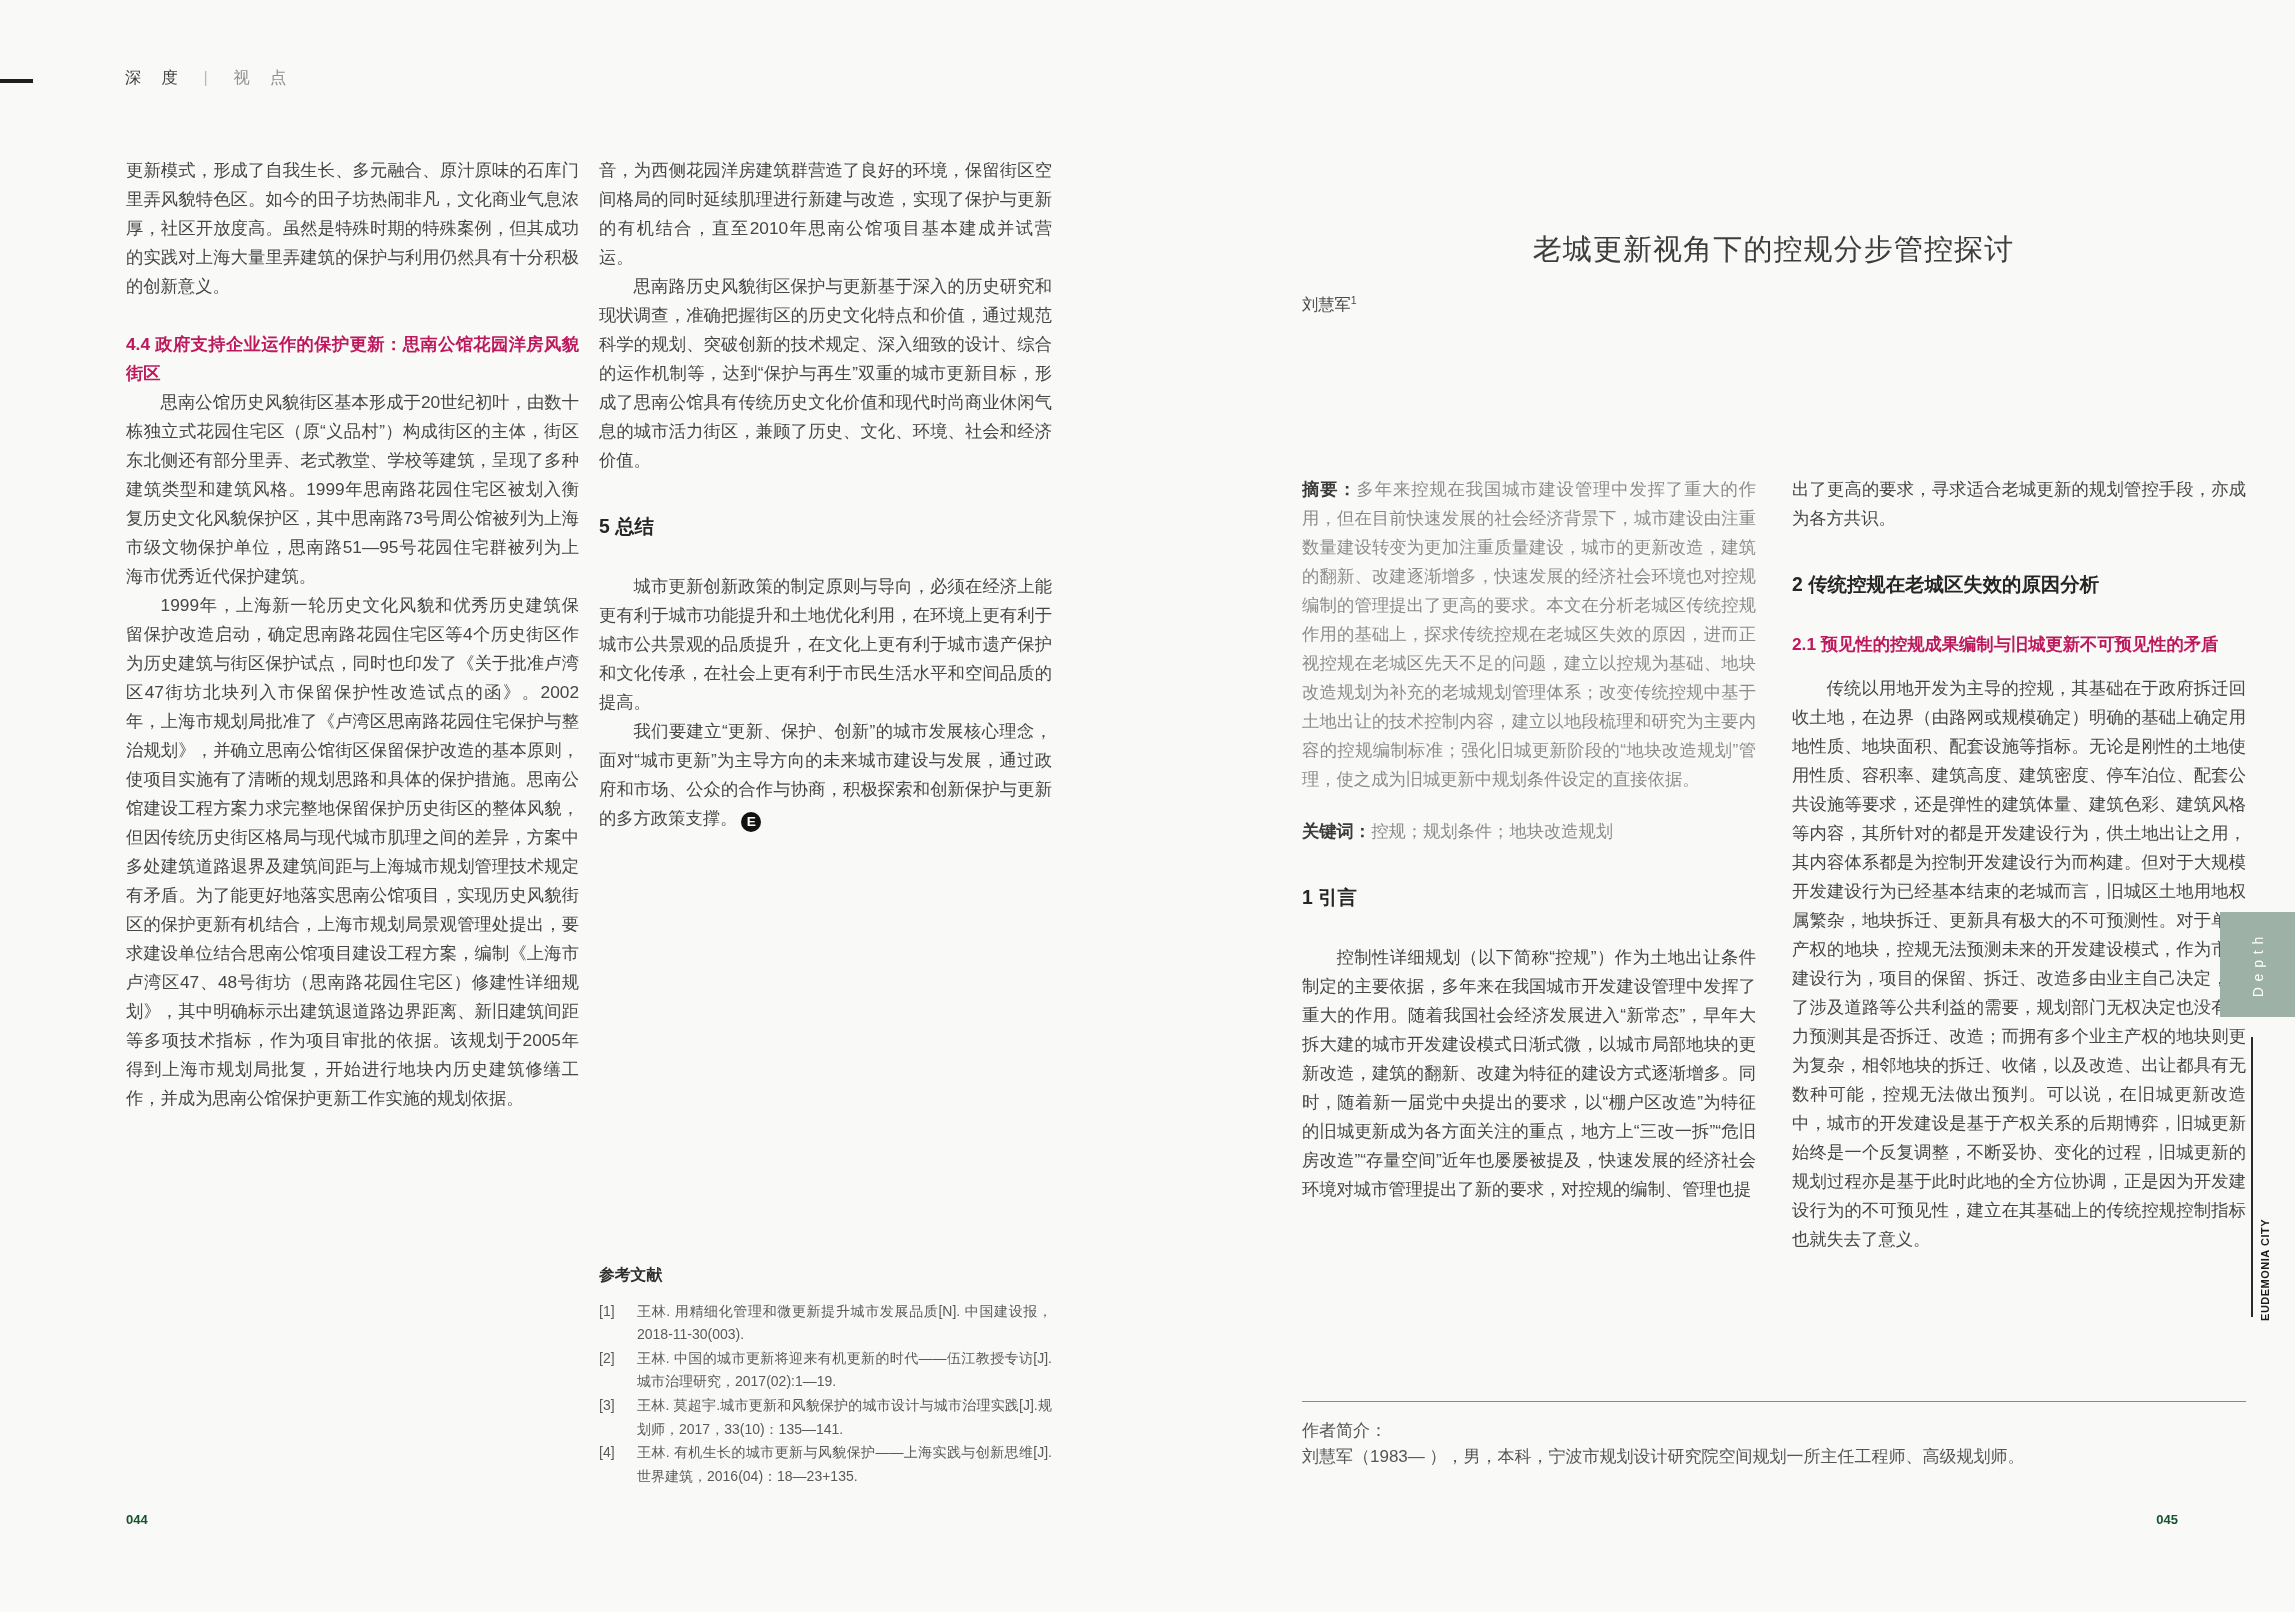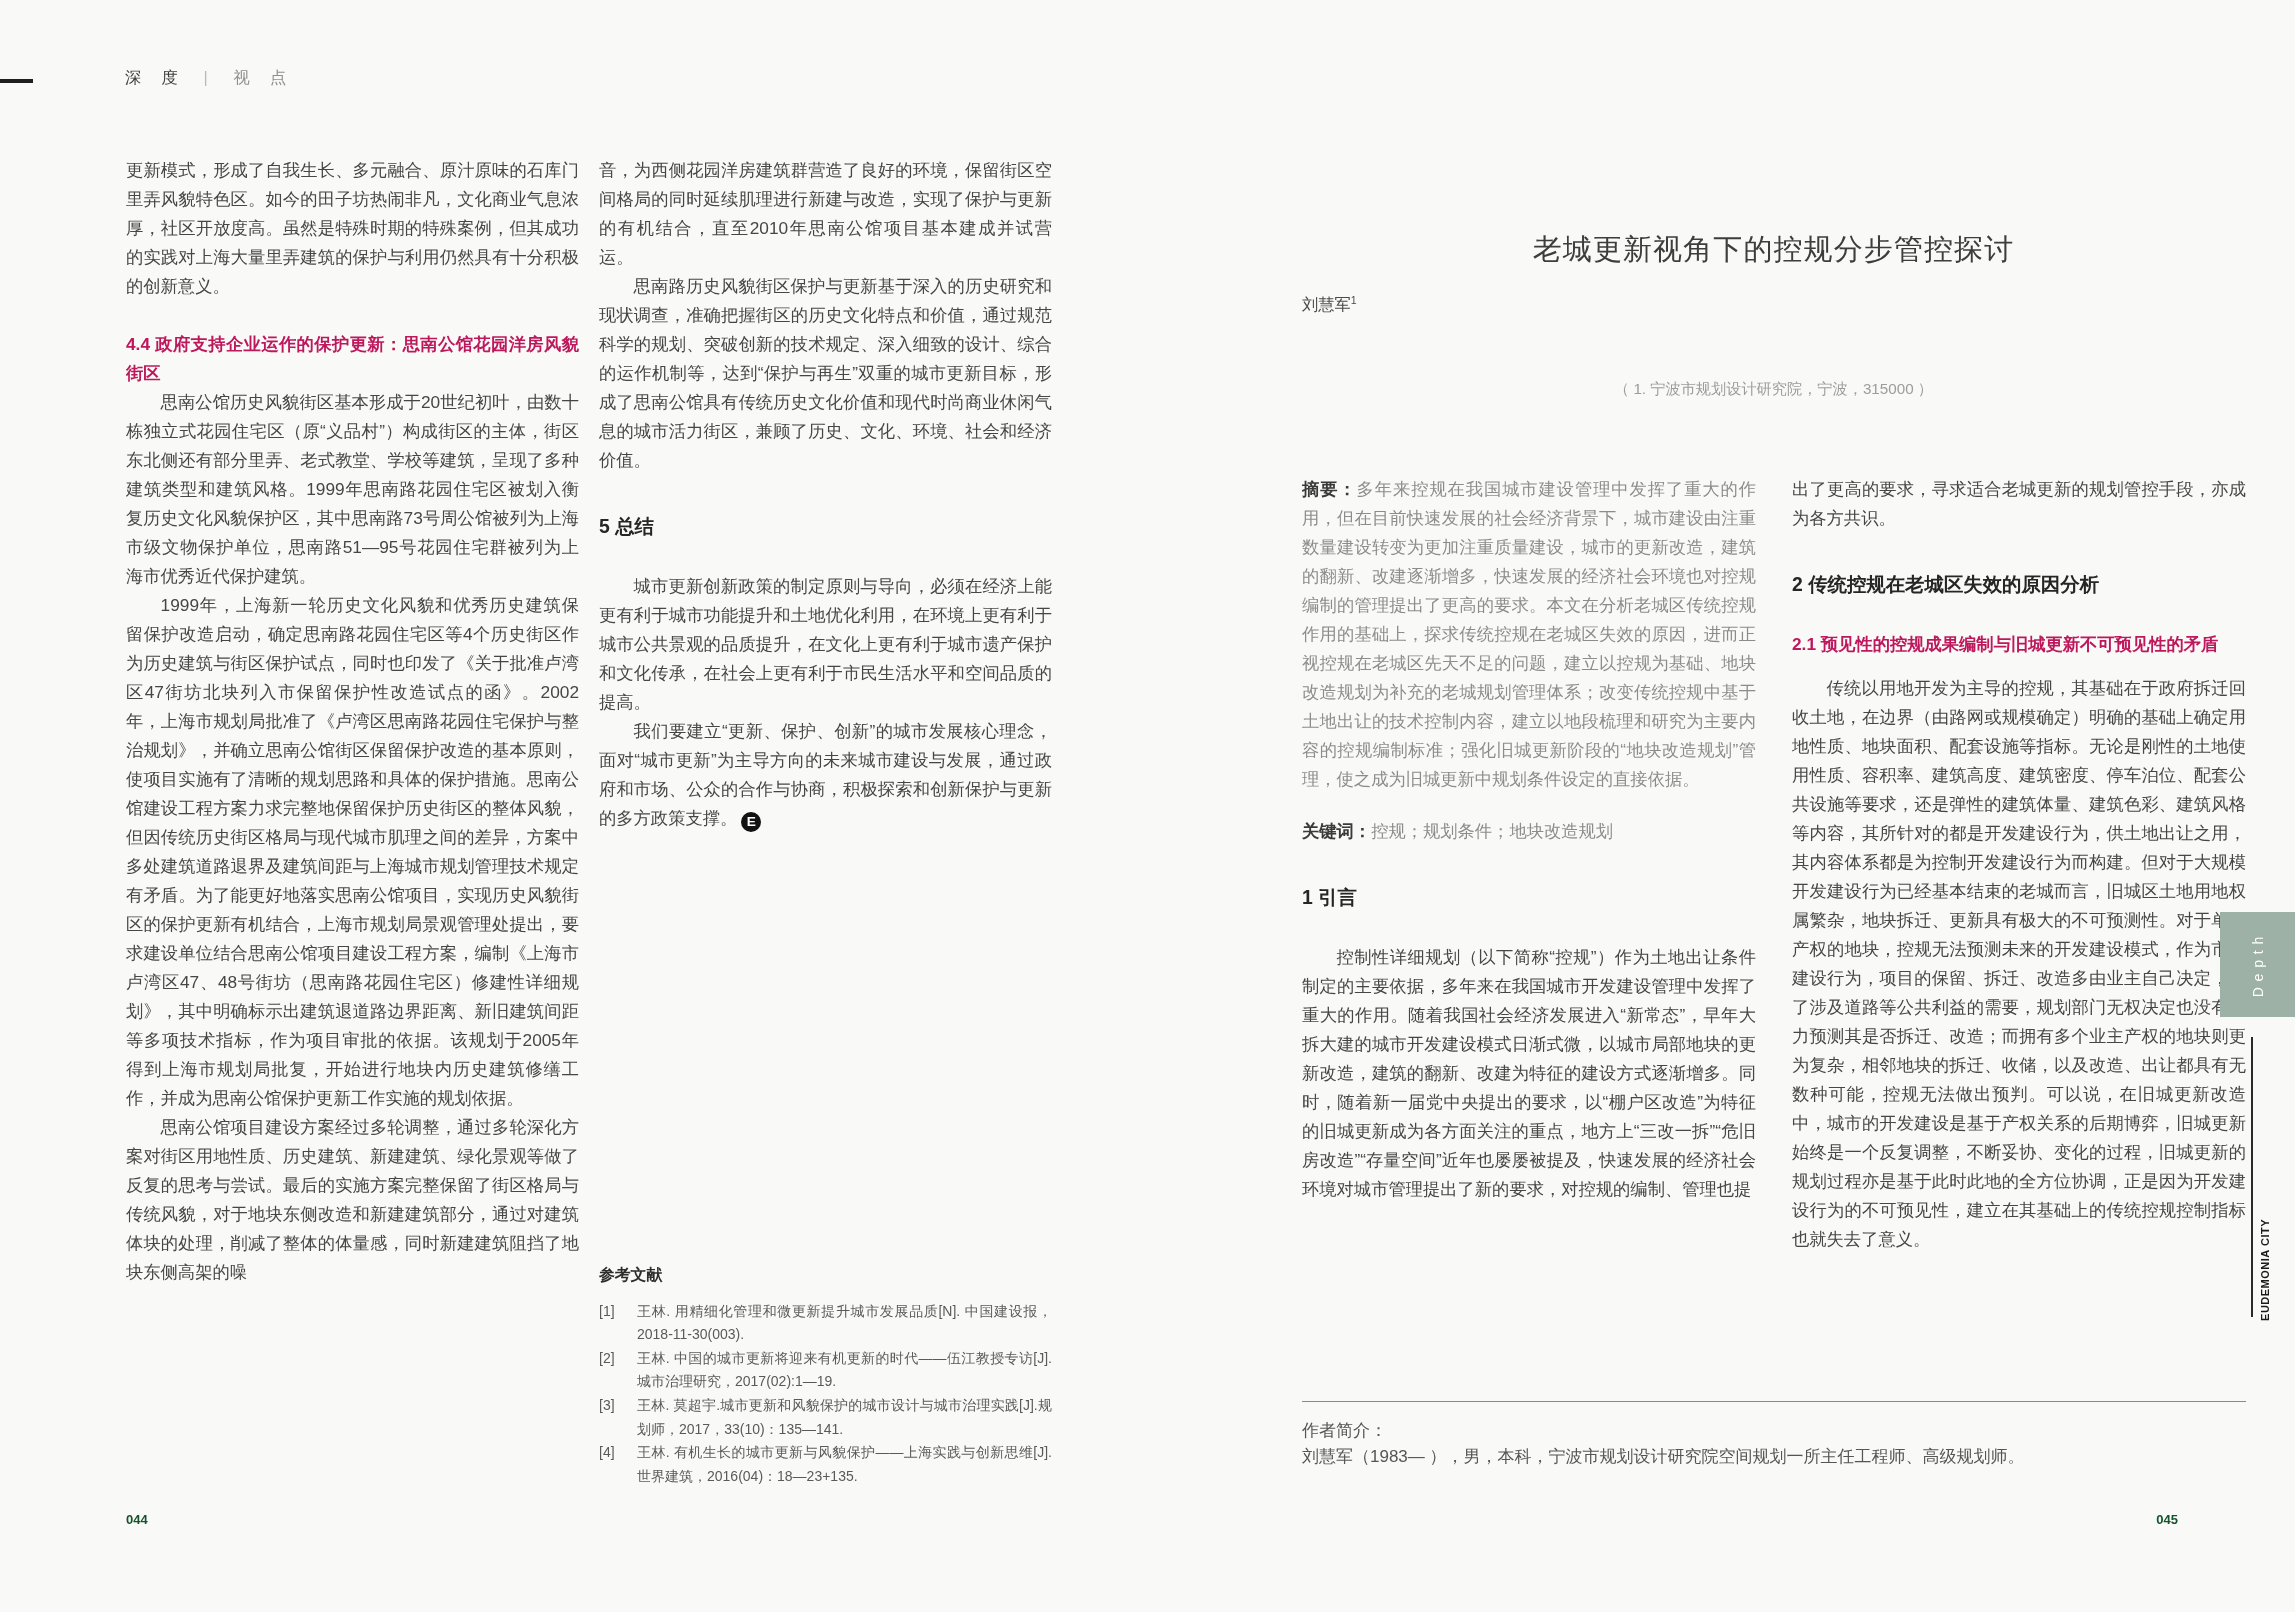--- a/index.html
+++ b/index.html
@@ -80,21 +80,20 @@
     <span>深 度</span>
     <span class="divider">|</span>
     <span class="sub">视 点</span>
   </div>
 
   <div class="col colL1">
       <div class="blk blk-p">更新模式，形成了自我生长、多元融合、原汁原味的石库门里弄风貌特色区。如今的田子坊热闹非凡，文化商业气息浓厚，社区开放度高。虽然是特殊时期的特殊案例，但其成功的实践对上海大量里弄建筑的保护与利用仍然具有十分积极的创新意义。</div>
       <div class="blk blk-h3">4.4 政府支持企业运作的保护更新：思南公馆花园洋房风貌街区</div>
       <div class="blk blk-pi">思南公馆历史风貌街区基本形成于20世纪初叶，由数十栋独立式花园住宅区（原“义品村”）构成街区的主体，街区东北侧还有部分里弄、老式教堂、学校等建筑，呈现了多种建筑类型和建筑风格。1999年思南路花园住宅区被划入衡复历史文化风貌保护区，其中思南路73号周公馆被列为上海市级文物保护单位，思南路51—95号花园住宅群被列为上海市优秀近代保护建筑。</div>
       <div class="blk blk-pi">1999年，上海新一轮历史文化风貌和优秀历史建筑保留保护改造启动，确定思南路花园住宅区等4个历史街区作为历史建筑与街区保护试点，同时也印发了《关于批准卢湾区47街坊北块列入市保留保护性改造试点的函》。2002年，上海市规划局批准了《卢湾区思南路花园住宅保护与整治规划》，并确立思南公馆街区保留保护改造的基本原则，使项目实施有了清晰的规划思路和具体的保护措施。思南公馆建设工程方案力求完整地保留保护历史街区的整体风貌，但因传统历史街区格局与现代城市肌理之间的差异，方案中多处建筑道路退界及建筑间距与上海城市规划管理技术规定有矛盾。为了能更好地落实思南公馆项目，实现历史风貌街区的保护更新有机结合，上海市规划局景观管理处提出，要求建设单位结合思南公馆项目建设工程方案，编制《上海市卢湾区47、48号街坊（思南路花园住宅区）修建性详细规划》，其中明确标示出建筑退道路边界距离、新旧建筑间距等多项技术指标，作为项目审批的依据。该规划于2005年得到上海市规划局批复，开始进行地块内历史建筑修缮工作，并成为思南公馆保护更新工作实施的规划依据。</div>
-      <div class="blk blk-pi">思南公馆项目建设方案经过多轮调整，通过多轮深化方案对街区用地性质、历史建筑、新建建筑、绿化景观等做了反复的思考与尝试。最后的实施方案完整保留了街区格局与传统风貌，对于地块东侧改造和新建建筑部分，通过对建筑体块的处理，削减了整体的体量感，同时新建建筑阻挡了地块东侧高架的噪</div>
     </div>
   <div class="col colL2">
       <div class="blk blk-p">音，为西侧花园洋房建筑群营造了良好的环境，保留街区空间格局的同时延续肌理进行新建与改造，实现了保护与更新的有机结合，直至2010年思南公馆项目基本建成并试营运。</div>
       <div class="blk blk-pi">思南路历史风貌街区保护与更新基于深入的历史研究和现状调查，准确把握街区的历史文化特点和价值，通过规范科学的规划、突破创新的技术规定、深入细致的设计、综合的运作机制等，达到“保护与再生”双重的城市更新目标，形成了思南公馆具有传统历史文化价值和现代时尚商业休闲气息的城市活力街区，兼顾了历史、文化、环境、社会和经济价值。</div>
       <div class="blk blk-h2">5 总结</div>
       <div class="blk blk-pi">城市更新创新政策的制定原则与导向，必须在经济上能更有利于城市功能提升和土地优化利用，在环境上更有利于城市公共景观的品质提升，在文化上更有利于城市遗产保护和文化传承，在社会上更有利于市民生活水平和空间品质的提高。</div>
       <div class="blk blk-pi">我们要建立“更新、保护、创新”的城市发展核心理念，面对“城市更新”为主导方向的未来城市建设与发展，通过政府和市场、公众的合作与协商，积极探索和创新保护与更新的多方政策支撑。<span class="end-mark">E</span></div>
     </div>
 
   <div class="refs">
@@ -119,21 +118,20 @@
       </div>
   </div>
 
   <div class="pageno pageno-l">044</div>
   <div class="pageno pageno-r">045</div>
 
   <div class="rp-title">老城更新视角下的控规分步管控探讨</div>
   <div class="rp-author">
     <span>刘慧军</span><sup>1</sup>
   </div>
-  <div class="rp-aff">（ 1. 宁波市规划设计研究院，宁波，315000 ）</div>
 
   <div class="col colR1">
       <div class="blk blk-abstract"><span class="blk-label">摘要：</span>多年来控规在我国城市建设管理中发挥了重大的作用，但在目前快速发展的社会经济背景下，城市建设由注重数量建设转变为更加注重质量建设，城市的更新改造，建筑的翻新、改建逐渐增多，快速发展的经济社会环境也对控规编制的管理提出了更高的要求。本文在分析老城区传统控规作用的基础上，探求传统控规在老城区失效的原因，进而正视控规在老城区先天不足的问题，建立以控规为基础、地块改造规划为补充的老城规划管理体系；改变传统控规中基于土地出让的技术控制内容，建立以地段梳理和研究为主要内容的控规编制标准；强化旧城更新阶段的“地块改造规划”管理，使之成为旧城更新中规划条件设定的直接依据。</div>
       <div class="blk blk-keywords"><span class="blk-label">关键词：</span>控规；规划条件；地块改造规划</div>
       <div class="blk blk-h2">1 引言</div>
       <div class="blk blk-pi">控制性详细规划（以下简称“控规”）作为土地出让条件制定的主要依据，多年来在我国城市开发建设管理中发挥了重大的作用。随着我国社会经济发展进入“新常态”，早年大拆大建的城市开发建设模式日渐式微，以城市局部地块的更新改造，建筑的翻新、改建为特征的建设方式逐渐增多。同时，随着新一届党中央提出的要求，以“棚户区改造”为特征的旧城更新成为各方面关注的重点，地方上“三改一拆”“危旧房改造”“存量空间”近年也屡屡被提及，快速发展的经济社会环境对城市管理提出了新的要求，对控规的编制、管理也提</div>
     </div>
   <div class="col colR2">
       <div class="blk blk-p">出了更高的要求，寻求适合老城更新的规划管控手段，亦成为各方共识。</div>
       <div class="blk blk-h2">2 传统控规在老城区失效的原因分析</div>

